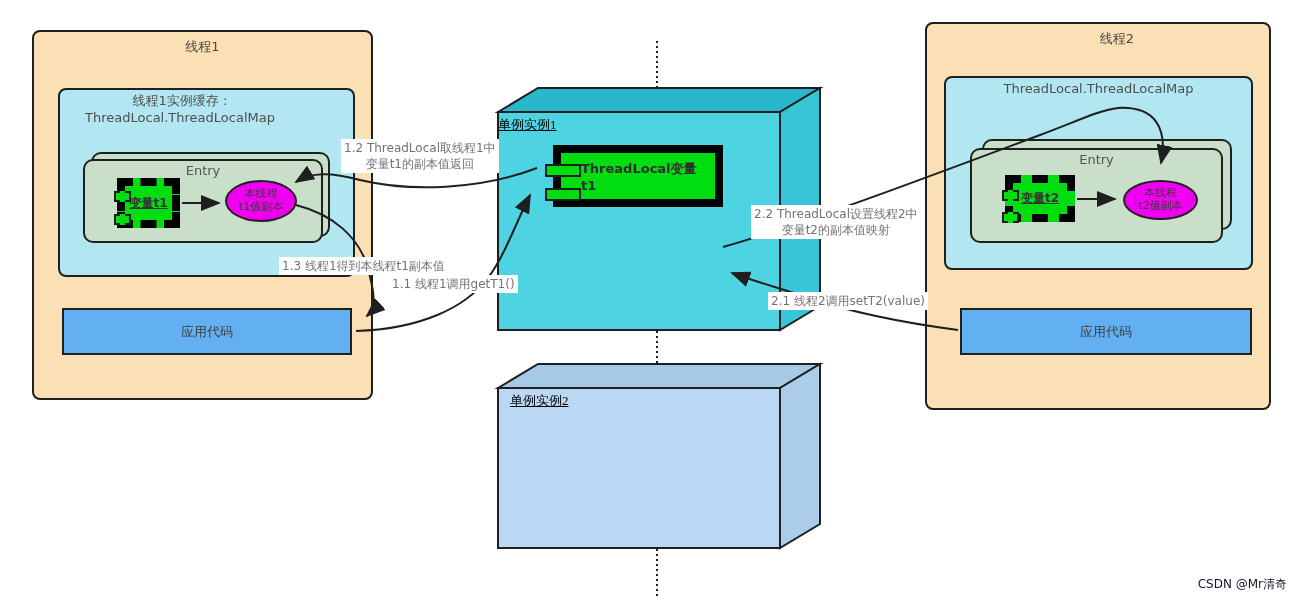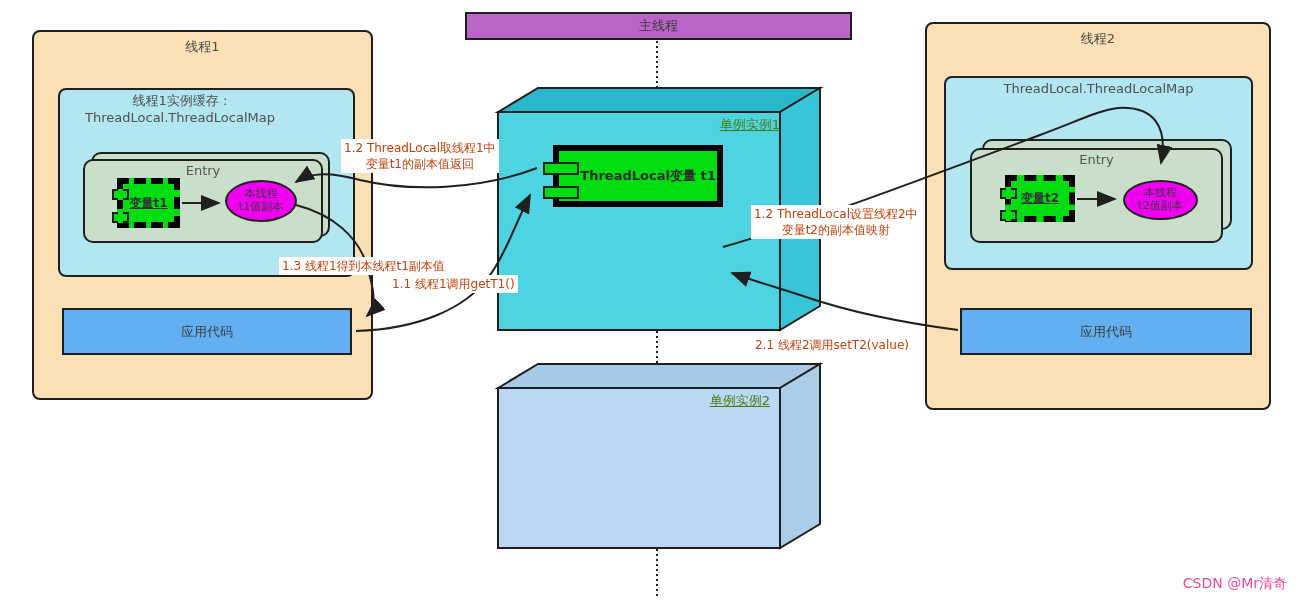--- a/index.html
+++ b/index.html
@@ -19,35 +19,35 @@
   .thread-box{background:var(--thread-bg,#fbdfb5);border:2px solid #1f1f1f;border-radius:8px;}
   .thread-title{font-size:13px;color:#4a4a4a;text-align:center;padding-top:6px;}
   .cache-box{background:var(--cache-bg,#b2e6f1);border:2px solid #1f1f1f;border-radius:8px;}
   .cache-title{font-size:13px;color:#4f4f4f;text-align:center;line-height:1.3;padding-top:3px;}
   .entry-box{background:var(--entry-bg,#c9dfc9);border:2px solid #1f1f1f;border-radius:10px;}
   .entry-title{font-size:13px;color:#555;text-align:center;padding-top:2px;}
   .app-box{background:var(--app-bg,#62b0f1);border:2px solid #1f1f1f;display:flex;align-items:center;justify-content:center;font-size:13px;color:#3d3d3d;}
   .main-thread{background:var(--main-thread-bg,#bb64c8);border:2px solid #1f1f1f;display:flex;align-items:center;justify-content:center;font-size:13px;color:#3a3a3a;}
 
   
-  .comp{background:var(--component-green,#00dd11);border:6px solid #000000;}
+  .comp{background:var(--component-green,#00dd11);border:8px solid #000000;}
   .comp.dashed{border-style:dashed;}
   .comp .tab{position:absolute;background:var(--component-green,#00dd11);border:2px solid #1f1f1f;box-sizing:border-box;}
   .comp.dashed .tab{border-style:dashed;}
   .comp-label{position:absolute;left:0;right:0;top:0;bottom:0;display:flex;align-items:center;justify-content:center;font-weight:bold;font-size:13px;color:#2e2e2e;padding-left:20px;}
   .var-label{position:absolute;left:0;right:0;top:0;bottom:0;display:flex;align-items:center;justify-content:center;font-size:12px;color:#333;text-decoration:underline;font-weight:bold;}
 
   .copy-ellipse{background:var(--copy-magenta,#f000f0);border:2px solid #1f1f1f;border-radius:50%;
     display:flex;flex-direction:column;align-items:center;justify-content:center;font-size:11px;color:#3a3a3a;line-height:1.15;}
 
-  .inst-title{font-size:13px;color:#4d7c0f;text-align:right;text-decoration:underline;}
+  .inst-title{font-size:13px;color:#000000;text-align:left;text-decoration:underline;font-family:Liberation Serif, serif;}
 
-  .ann{position:absolute;background:#ffffff;font-size:12px;color:#c2410c;line-height:1.35;white-space:nowrap;text-align:center;padding:1px 3px;}
+  .ann{position:absolute;background:#ffffff;font-size:12px;color:#737373;line-height:1.35;white-space:nowrap;text-align:center;padding:1px 3px;}
 
-  .watermark{position:absolute;right:22px;bottom:8px;font-size:14px;color:#ec4899;z-index:5;}
+  .watermark{position:absolute;right:22px;bottom:8px;font-size:12px;color:#0f172a;z-index:5;}
 
   
   .edge{stroke:#1f1f1f;stroke-width:2;fill:none;}
   .f-s1-front{fill:var(--singleton1-front,#4ed3e3);}
   .f-s1-top{fill:var(--singleton1-top,#29b7cb);}
   .f-s1-side{fill:var(--singleton1-side,#38c5d8);}
   .f-s2-front{fill:var(--singleton2-front,#bad8f3);}
   .f-s2-top{fill:var(--singleton2-top,#a6c9e8);}
   .f-s2-side{fill:var(--singleton2-side,#abcdea);}
   .dotted{stroke:#1f1f1f;stroke-width:2;stroke-dasharray:2,3;fill:none;}
@@ -65,23 +65,20 @@
     </g>
     <g>
       <polygon class="edge f-s2-top" points="498,388 538,364 820,364 780,388"></polygon>
       <polygon class="edge f-s2-side" points="780,388 820,364 820,524 780,548"></polygon>
       <polygon class="edge f-s2-front" points="498,388 780,388 780,548 498,548"></polygon>
     </g>
   </svg>
 
   <div class="layer boxes">
 
-    <div class="abs main-thread" style="left:465px;top:12px;width:387px;height:28px;">
-      <span>主线程</span>
-    </div>
 
     <div class="abs thread-box" style="left:32px;top:30px;width:341px;height:370px;"></div>
     <div class="abs thread-title" style="left:32px;top:32px;width:341px;">线程1</div>
 
     <div class="abs cache-box" style="left:58px;top:88px;width:297px;height:189px;"></div>
     <div class="abs cache-title" style="left:58px;top:90px;width:244px;">
       <div>线程1实例缓存 :</div>
       <div>ThreadLocal.ThreadLocalMap</div>
     </div>
 
@@ -99,21 +96,21 @@
     <div class="abs copy-ellipse" style="left:225px;top:180px;width:72px;height:42px;">
       <span>本线程</span>
       <span>t1值副本</span>
     </div>
 
     <div class="abs app-box" style="left:62px;top:308px;width:290px;height:47px;">
       <span>应用代码</span>
     </div>
 
     <div class="abs thread-box" style="left:925px;top:22px;width:346px;height:388px;"></div>
-    <div class="abs thread-title" style="left:925px;top:24px;width:346px;">线程2</div>
+    <div class="abs thread-title" style="left:925px;top:24px;width:384px;">线程2</div>
 
     <div class="abs cache-box" style="left:944px;top:76px;width:309px;height:194px;"></div>
     <div class="abs cache-title" style="left:944px;top:78px;width:309px;">
       <div>ThreadLocal.ThreadLocalMap</div>
     </div>
 
     <div class="abs entry-box" style="left:982px;top:139px;width:250px;height:91px;"></div>
     <div class="abs entry-box" style="left:970px;top:148px;width:253px;height:95px;">
       <div class="entry-title">Entry</div>
     </div>
@@ -135,21 +132,21 @@
 
     <div class="abs inst-title" style="left:498px;top:116px;width:282px;">单例实例1</div>
 
     <div class="abs comp" style="left:553px;top:145px;width:170px;height:62px;">
       <span class="tab" style="left:-16px;top:11px;width:36px;height:13px;"></span>
       <span class="tab" style="left:-16px;top:35px;width:36px;height:13px;"></span>
       <span class="comp-label">ThreadLocal变量 t1</span>
     </div>
 
 
-    <div class="abs inst-title" style="left:498px;top:392px;width:272px;">单例实例2</div>
+    <div class="abs inst-title" style="left:510px;top:392px;width:272px;">单例实例2</div>
 
 
   </div>
 
   <svg class="layer svgarrows" viewBox="0 0 1309 601">
     <defs>
       <marker id="ah" markerWidth="10" markerHeight="8" refX="9" refY="4" orient="auto">
         <path d="M0,0 L10,4 L0,8 Z" fill="#1f1f1f"></path>
       </marker>
     </defs>
@@ -169,21 +166,21 @@
   </svg>
 
   <div class="layer anns">
     <div class="ann" style="left:341px;top:139px;">
       <div>1.2 ThreadLocal取线程1中</div>
       <div>变量t1的副本值返回</div>
     </div>
     <div class="ann" style="left:279px;top:257px;">1.3 线程1得到本线程t1副本值</div>
     <div class="ann" style="left:389px;top:275px;">1.1 线程1调用getT1()</div>
     <div class="ann" style="left:751px;top:205px;">
-      <div>1.2 ThreadLocal设置线程2中</div>
+      <div>2.2 ThreadLocal设置线程2中</div>
       <div>变量t2的副本值映射</div>
     </div>
-    <div class="ann" style="left:752px;top:292px;margin-top:44px;">2.1 线程2调用setT2(value)</div>
+    <div class="ann" style="left:768px;top:292px;">2.1 线程2调用setT2(value)</div>
   </div>
 
   <div class="watermark">CSDN @Mr清奇</div>
 
 </div>
 
 </body></html>

